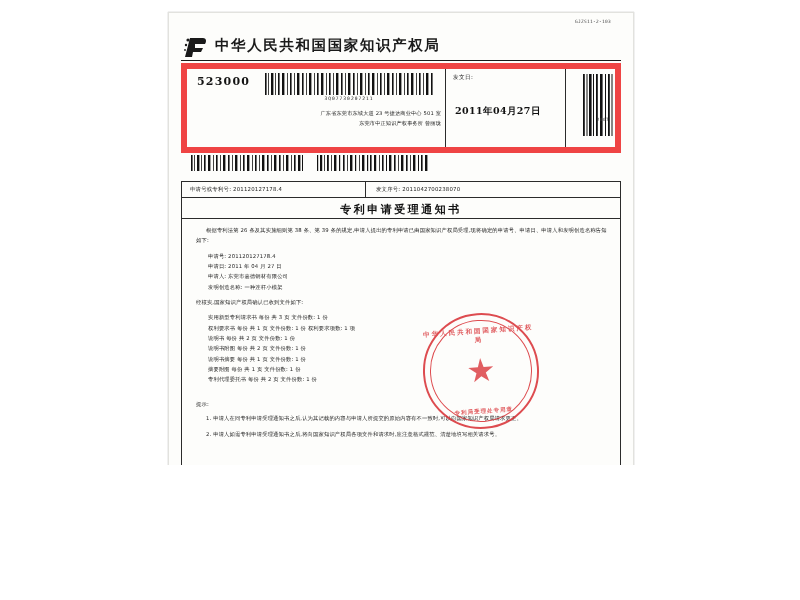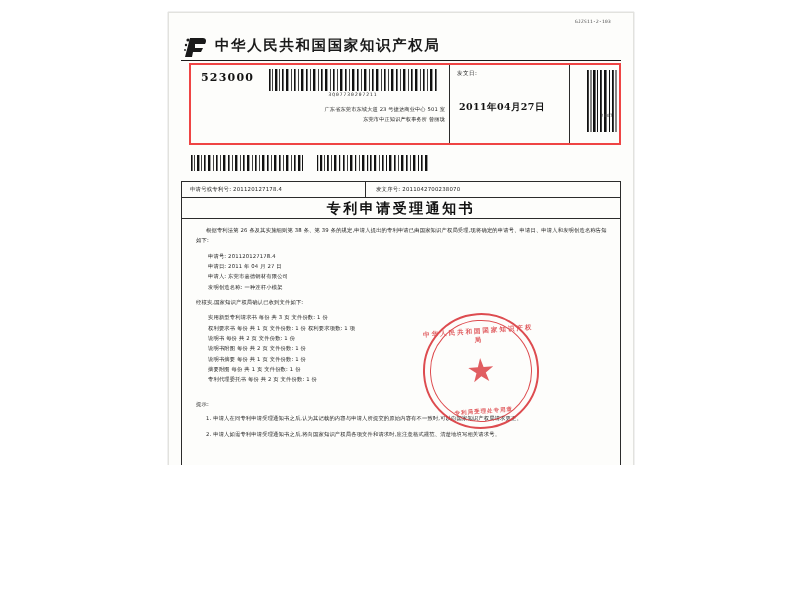--- a/index.html
+++ b/index.html
@@ -86,25 +86,25 @@
     position: absolute;
     left: 12px;
     right: 12px;
     top: 27px;
     border-top: 1.4px solid #1a1a1a;
   }
 
   
   .hdr-box {
     position: absolute;
-    left: 20px;
+    left: 12px;
     top: 50px;
     right: 12px;
     height: 78px;
-    border: 2px solid #ef4444;
+    border: 6px solid #ef4444;
   }
   .hdr-left {
     position: absolute;
     left: 0;
     top: 0;
     bottom: 0;
     width: 258px;
     border-right: 1px solid #2b2b2b;
   }
   .zip {
@@ -221,21 +221,21 @@
   .title-bar {
     position: absolute;
     left: 12px;
     right: 12px;
     top: 184px;
     height: 20px;
     border: 1px solid #2b2b2b;
     text-align: center;
   }
   .title-bar span {
-    font-size: 14px;
+    font-size: 11px;
     font-weight: bold;
     letter-spacing: 2.5px;
     color: #111;
     font-family: "DejaVu Serif", serif;
     line-height: 19px;
   }
 
   
   .body-box {
     position: absolute;

